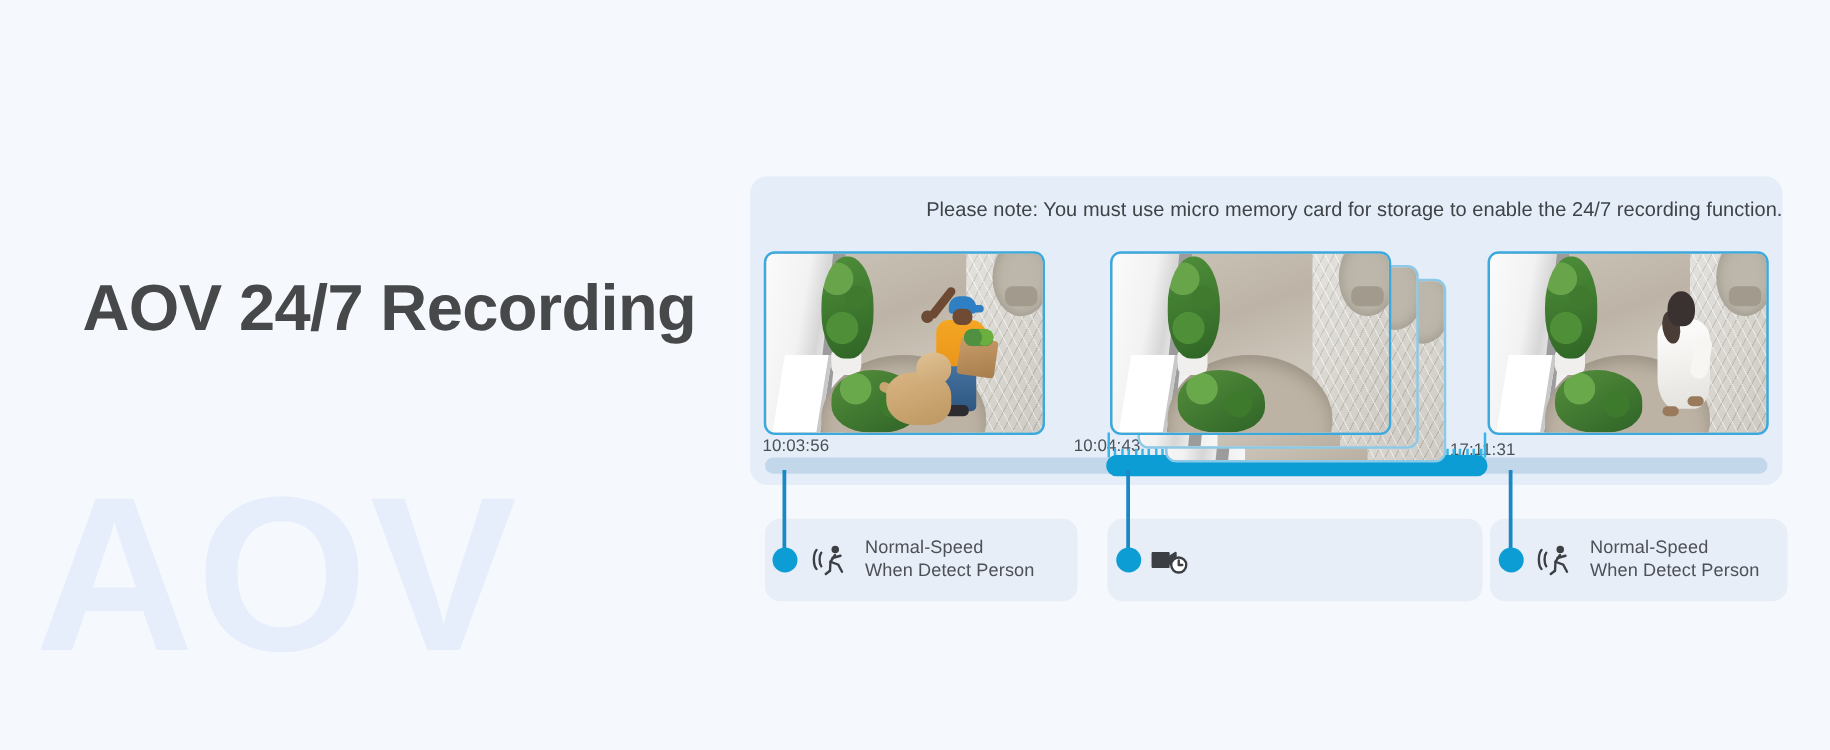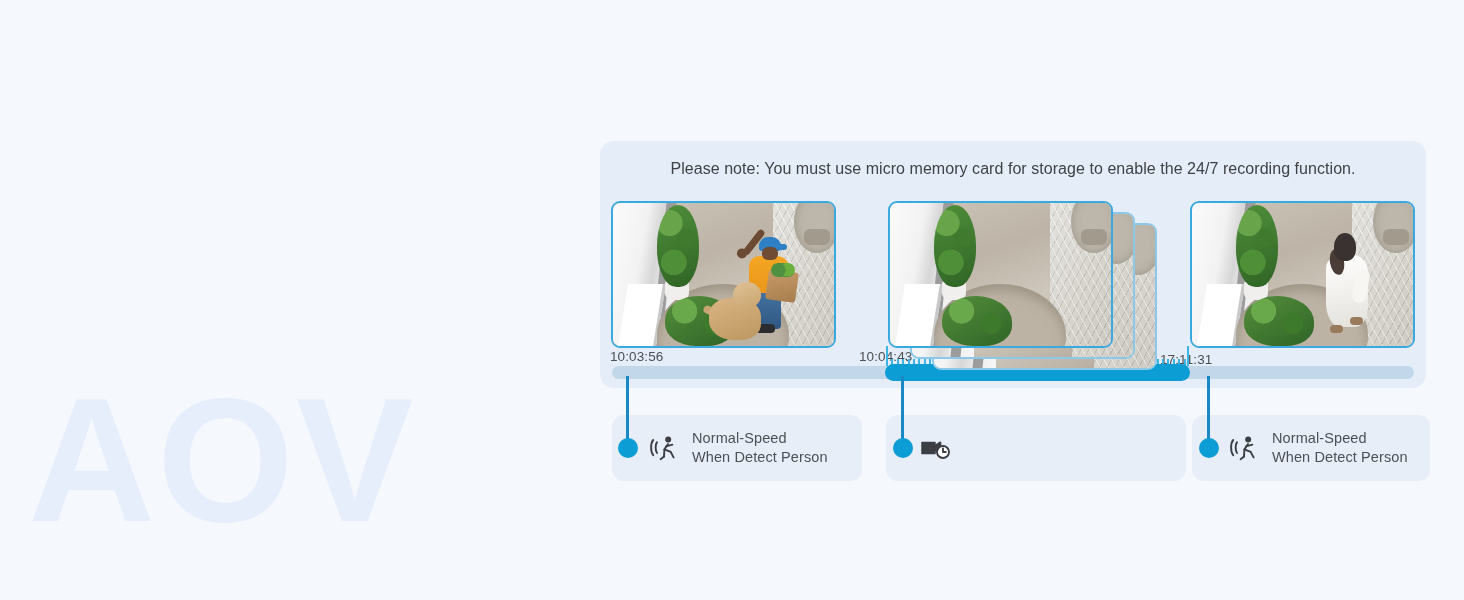--- a/index.html
+++ b/index.html
@@ -63,21 +63,21 @@
     width: 826px;
     height: 247px;
     background: #e5eef8;
     border-radius: 14px;
   }
 
   .panel-note {
     position: absolute;
     left: 0; right: 0;
     top: 19px;
-    text-align: center;
+    text-align: right;
     font-size: 16px;
     color: #3f4246;
     letter-spacing: 0.05px;
   }
 
   
   .thumbs {
     position: absolute;
     left: 0; right: 0;
     top: 60px;
@@ -337,20 +337,21 @@
     white-space: pre-line;
   }
   .callout.c2 .co-label { font-size: 16px; }
 </style>
 </head>
 <body>
 
 <div class="watermark">AOV</div>
 
 <div class="left-copy">
+  <div class="headline">AOV 24/7 Recording</div>
 </div>
 
 <div class="panel">
 
   <div class="panel-note">Please note: You must use micro memory card for storage to enable the 24/7 recording function.</div>
 
   <div class="thumbs">
 
     <div class="thumb-slot s1">
       <div class="thumb">

